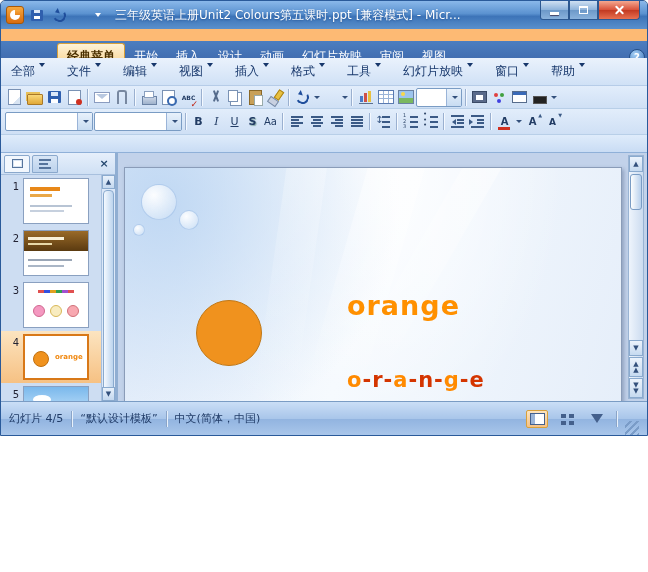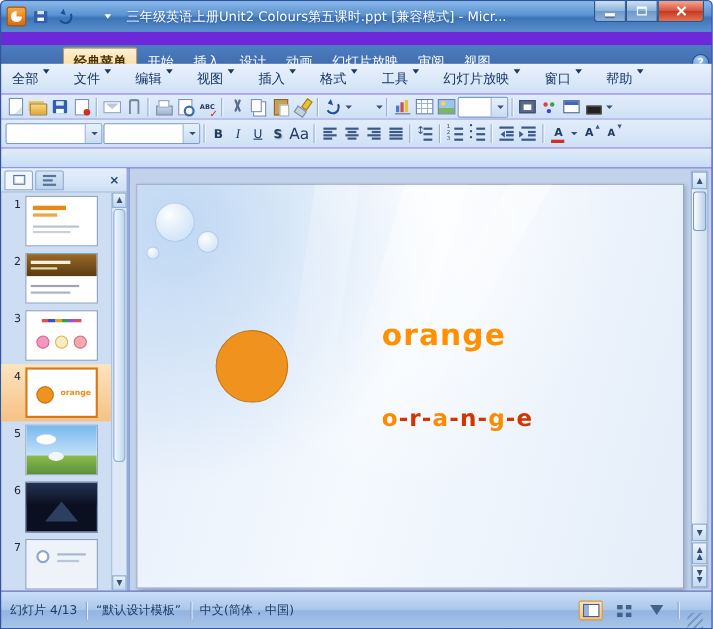--- a/index.html
+++ b/index.html
@@ -1,17 +1,17 @@
 <!DOCTYPE html>
 <html><head>
 <meta charset="utf-8">
 <style>
   * { margin:0; padding:0; box-sizing:border-box; }
   body { font-family:"DejaVu Sans","Liberation Sans",sans-serif; background:#fff; }
-  #window { position:relative; width:648px; height:572px; background:#6d28d9;
+  #window { position:relative; width:648px; height:436px; background:#fdba74;
             border:1px solid #2a5a9a; border-radius:5px 5px 0 0; overflow:hidden; }
 
   
   .titlebar { position:absolute; top:0; left:0; right:0; height:28px;
     background:linear-gradient(#8ab8ea 0%,#5b92d0 45%,#3d74b8 55%,#5a90cc 100%);
     display:flex; align-items:center; padding:0 5px; gap:4px; }
   .appico { width:18px; height:18px; border-radius:3px; position:relative; flex:none;
     background:linear-gradient(#f6a83e,#d86c10); border:1px solid #a85806; }
   .appico::before { content:""; position:absolute; left:3px; top:3px; width:10px; height:10px;
     border-radius:50%; background:#fff; }
@@ -144,21 +144,21 @@
   .combo .cbtn { width:15px; height:100%; background:linear-gradient(#e8f1fb,#c8dcf2);
     border-left:1px solid #9ab4d8; display:flex; align-items:center; justify-content:center; }
   .w88 { width:88px; } .w46 { width:46px; }
 
   .fmt-btn { min-width:17px; height:18px; display:inline-flex; align-items:center; justify-content:center;
     font-size:11px; color:#223c64; border-radius:2px; flex:none; padding:0 1px; }
   .fmt-btn.b { font-weight:bold; }
   .fmt-btn.i { font-style:italic; font-family:"DejaVu Serif","Liberation Serif",serif; }
   .fmt-btn.u { text-decoration:underline; }
   .fmt-btn.s { text-shadow:1px 1px 1px #8aa; font-weight:bold; }
-  .fmt-btn.aa { font-size:14px; }
+  .fmt-btn.aa { font-size:10px; }
   .i-al::before { content:""; width:12px; height:13px;
     background-image:linear-gradient(#3b5a86,#3b5a86),linear-gradient(#3b5a86,#3b5a86),linear-gradient(#3b5a86,#3b5a86),linear-gradient(#3b5a86,#3b5a86);
     background-repeat:no-repeat; }
   .al-l::before { background-size:12px 2px,8px 2px,12px 2px,8px 2px;
     background-position:0 1px,0 4px,0 7px,0 10px; }
   .al-c::before { background-size:12px 2px,8px 2px,12px 2px,8px 2px;
     background-position:0 1px,2px 4px,0 7px,2px 10px; }
   .al-r::before { background-size:12px 2px,8px 2px,12px 2px,8px 2px;
     background-position:0 1px,4px 4px,0 7px,4px 10px; }
   .al-j::before { background-size:12px 2px,12px 2px,12px 2px,12px 2px;
@@ -581,21 +581,21 @@
           </span>
         <span class="vs-btn vs-next">
             <span>▼</span>
             <span>▼</span>
           </span>
       </div>
     </div>
   </div>
 
   <div class="statusbar">
-    <span>幻灯片 4/13</span>
+    <span>幻灯片 4/5</span>
     <span class="ssep"></span>
     <span>“默认设计模板”</span>
     <span class="ssep"></span>
     <span>中文(简体，中国)</span>
     <span class="spacer"></span>
     <span class="svbtn on sv-normal"></span>
     <span class="svbtn sv-sorter"></span>
     <span class="svbtn sv-show"></span>
     <span class="ssep"></span>
     <span class="grip"></span>

